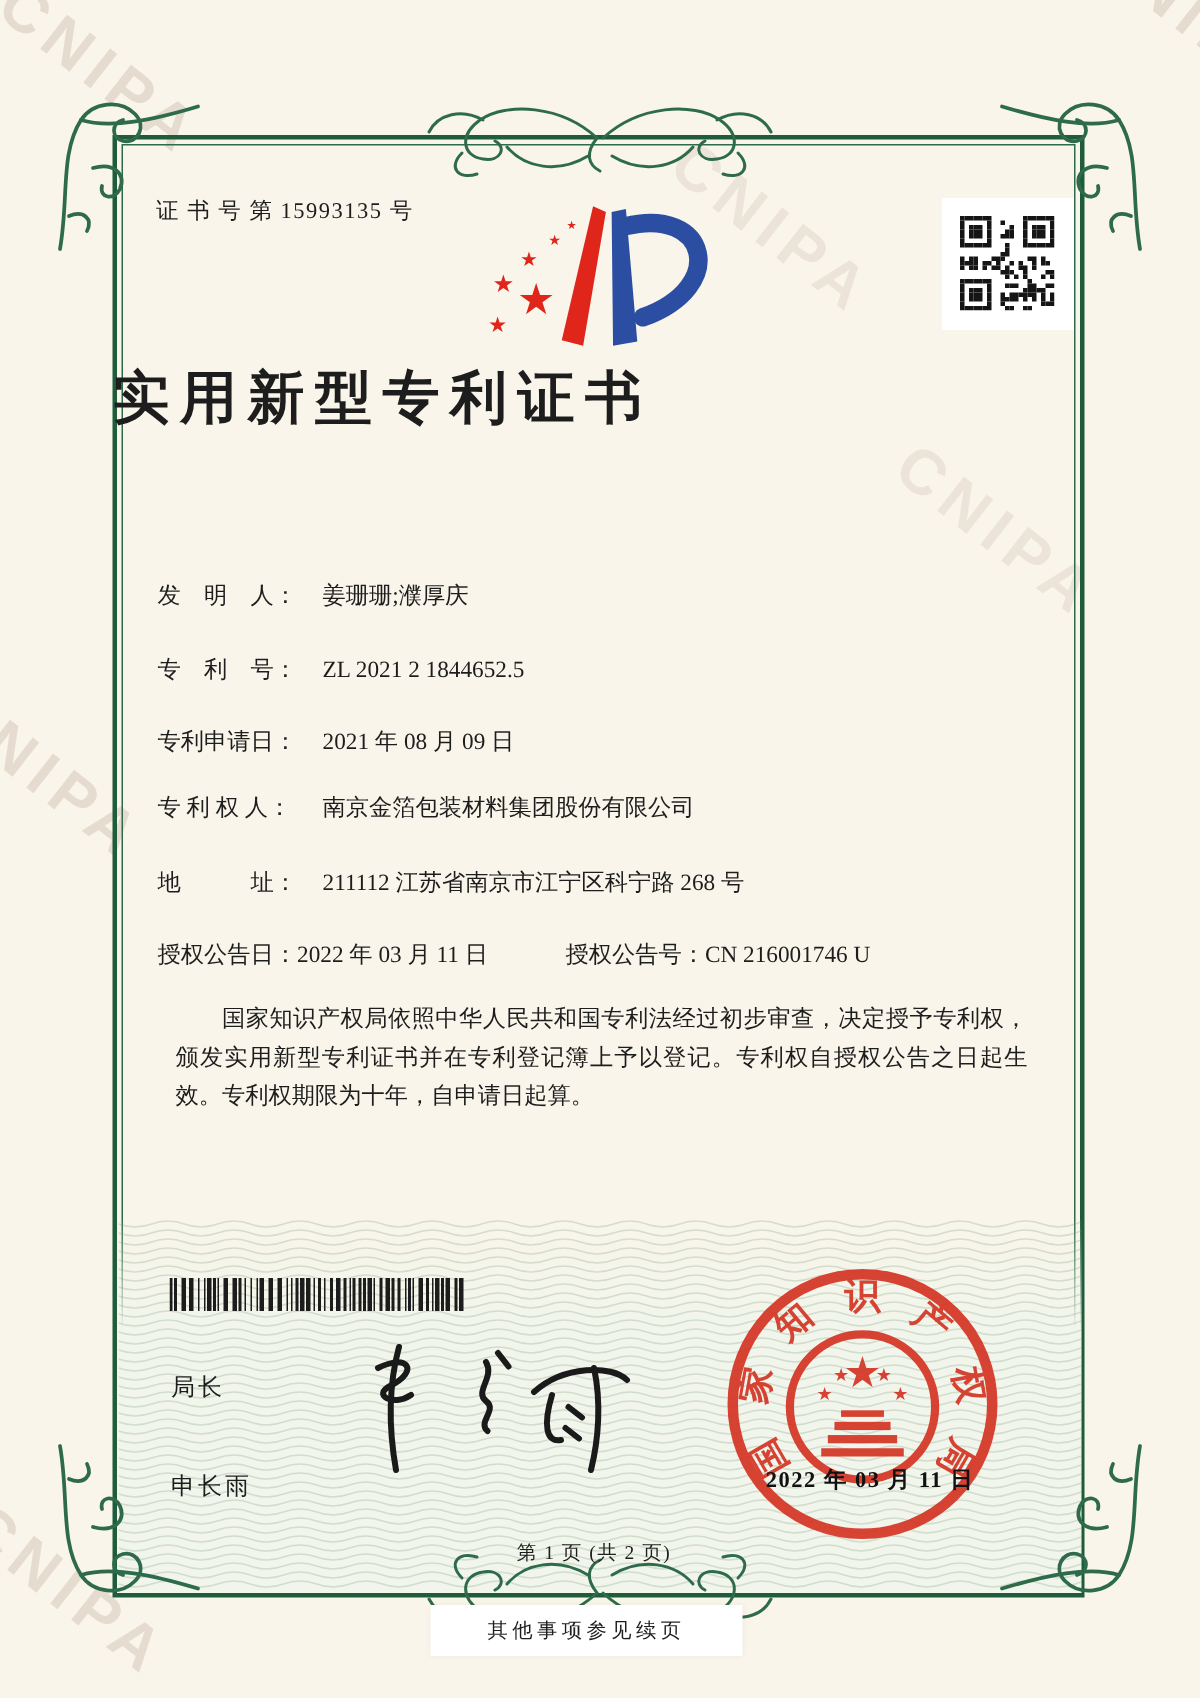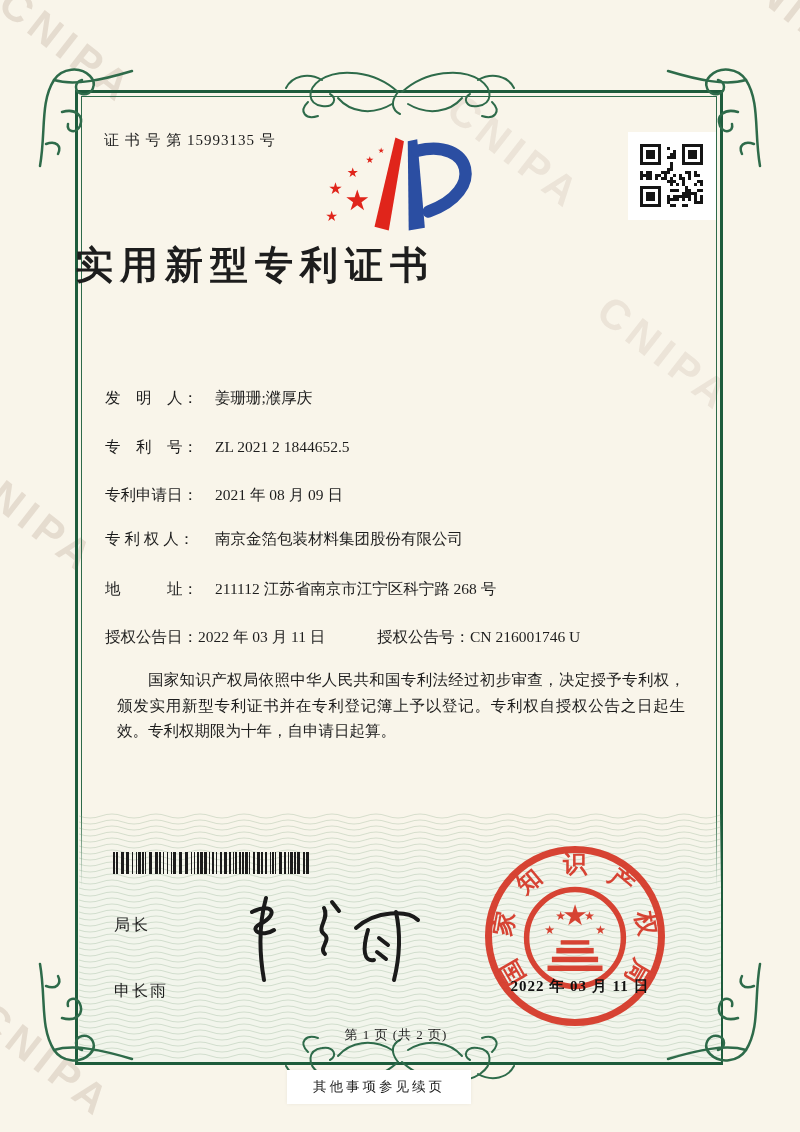--- a/index.html
+++ b/index.html
@@ -53,21 +53,21 @@
   .seal{position:absolute;left:478px;top:839px;width:194px;height:194px;opacity:0.93;}
   .seal-ring{position:absolute;left:0;top:0;width:180px;height:180px;margin:7px;
          border:7px solid #d53626;border-radius:50%;box-sizing:border-box;}
   .seal-chars{position:absolute;left:0;top:0;width:194px;height:194px;
          font-size:24px;font-weight:bold;color:#d53626;}
   .seal-emblem{position:absolute;left:42px;top:44px;}
   .seal-date{position:absolute;left:495px;top:977px;width:170px;text-align:center;
          font-size:15px;color:#111;letter-spacing:1px;font-weight:bold;}
   .page-info{position:absolute;left:75px;top:1026px;width:642px;text-align:center;
          font-size:13px;letter-spacing:1px;}
-  .footer-note{position:absolute;left:287px;top:1070px;width:184px;height:34px;
+  .footer-note{position:absolute;left:287px;top:1070px;width:208px;height:34px;
          background:#fff;display:flex;align-items:center;justify-content:center;
          font-size:13.5px;letter-spacing:3px;box-shadow:0 0 4px rgba(0,0,0,0.06);}
 </style>
 </head>
 <body>
 
 <div class="page">
 
   <div class="wm wm1">CNIPA</div>
   <div class="wm wm2">CNIPA</div>

